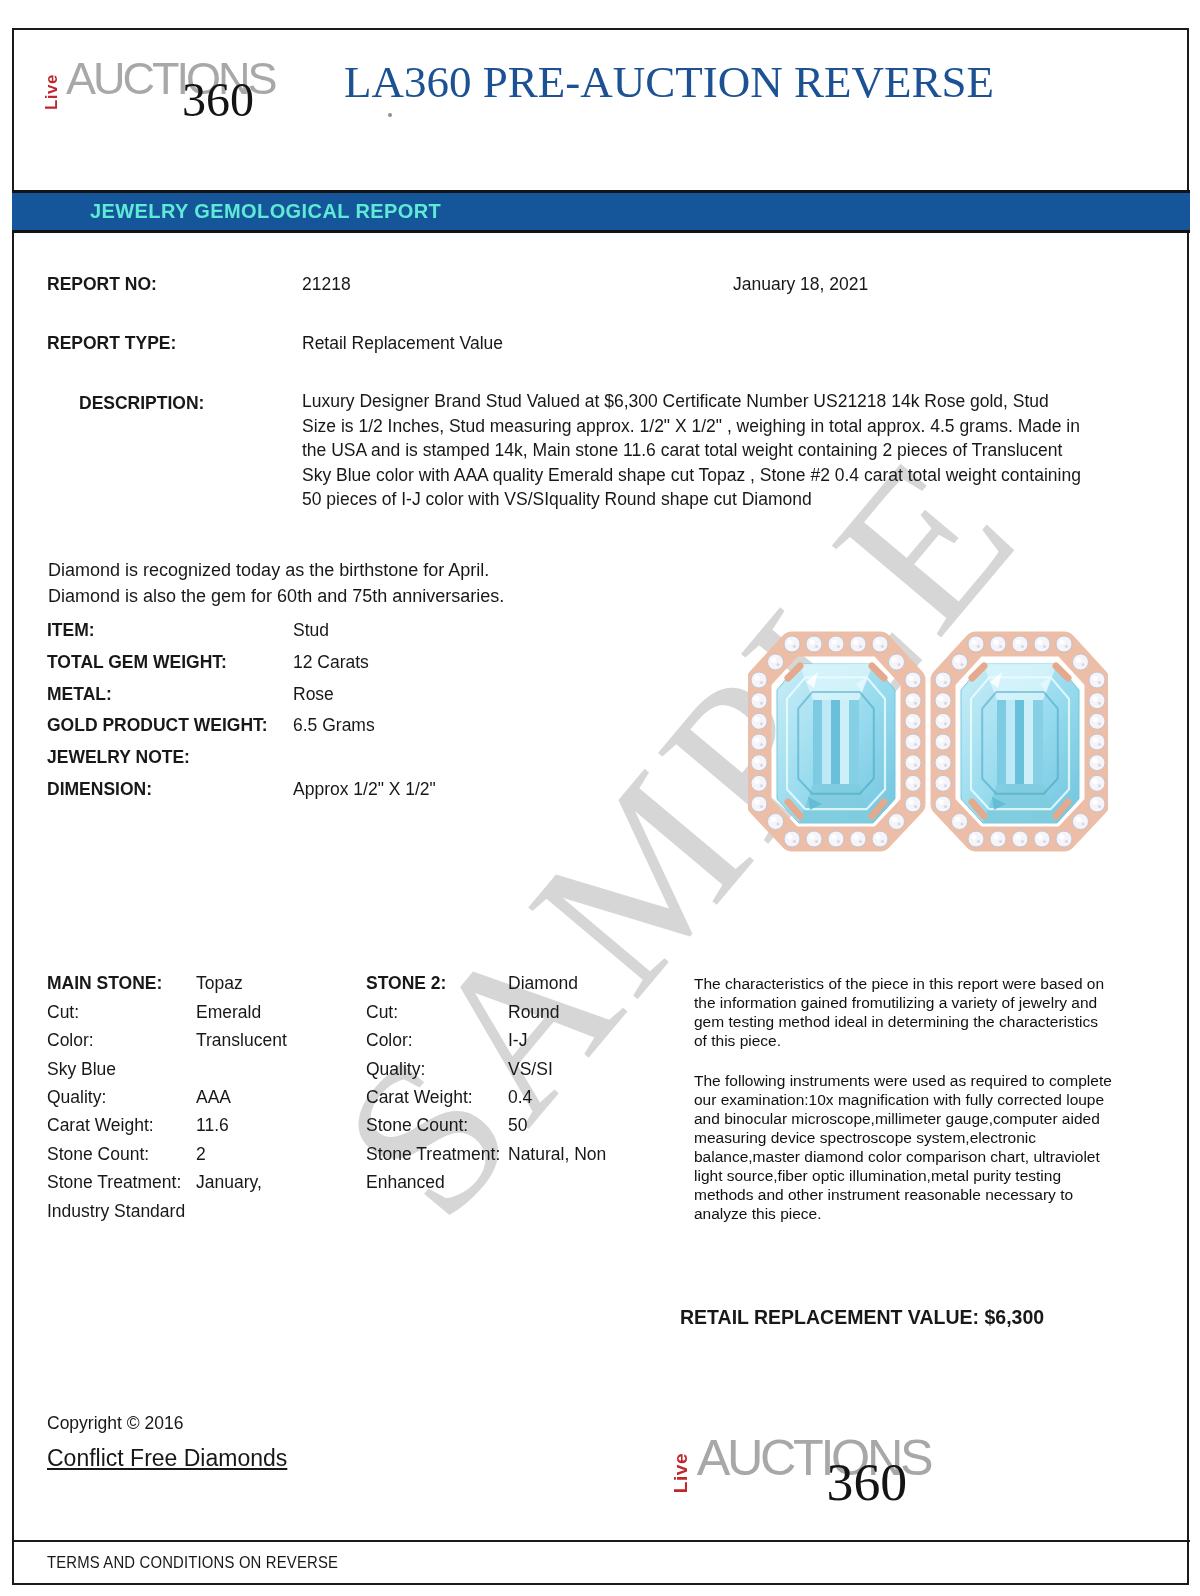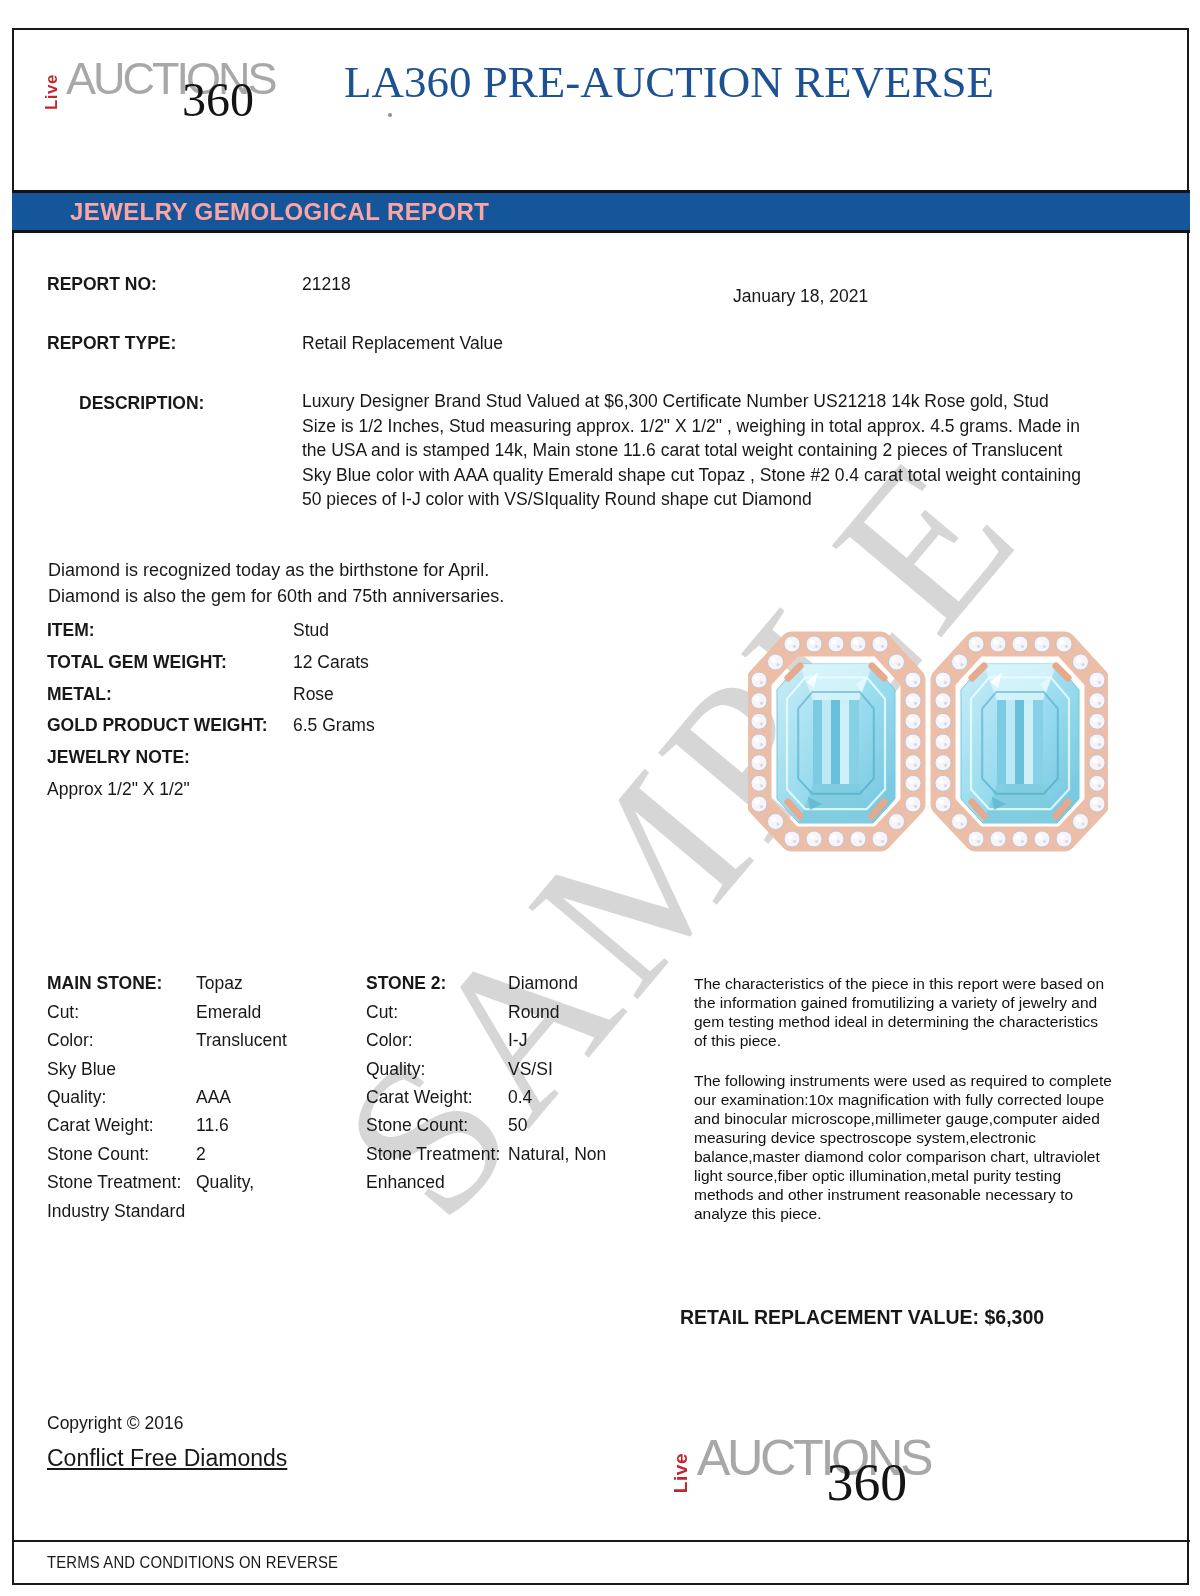--- a/index.html
+++ b/index.html
@@ -26,28 +26,28 @@
   .logo-360{position:absolute;left:138px;top:26px;font-family:"Liberation Serif",serif;
             font-size:48px;color:#141414;line-height:1;}
 
   .title{left:344px;top:56px;font-family:"Liberation Serif",serif;font-size:45px;
          color:#1c5294;white-space:nowrap;margin:0;font-weight:normal;}
   .title-dot{left:388px;top:113px;width:4px;height:4px;border-radius:50%;background:#8f8f8f;}
 
   .banner{left:12px;top:190px;width:1178px;height:37px;background:#15569b;
           border-top:3px solid #131313;border-bottom:3px solid #131313;
           display:flex;align-items:center;box-sizing:content-box;z-index:2;}
-  .banner span{color:#fca5a5;font-weight:bold;font-size:24px;letter-spacing:.4px;margin-left:58px;}
+  .banner span{color:#5eead4;font-weight:bold;font-size:20px;letter-spacing:.4px;margin-left:78px;}
 
   .lbl{font-weight:bold;}
   .fs{font-size:17.5px;}
 
   #repno-label{left:47px;top:274px;}
   #repno-value{left:302px;top:274px;}
-  #rep-date{left:733px;top:274px;margin-top:12px;}
+  #rep-date{left:733px;top:274px;}
   #reptype-label{left:47px;top:333px;}
   #reptype-value{left:302px;top:333px;}
   #desc-label{left:47px;top:393px;margin-left:32px;}
   #desc-text{left:302px;top:389px;width:782px;line-height:24.6px;}
 
   #intro1{left:48px;top:560px;font-size:18px;}
   #intro2{left:48px;top:586px;font-size:18px;}
 
   .items{left:47px;top:620px;display:grid;grid-template-columns:246px auto;
          grid-auto-rows:31.8px;font-size:17.5px;width:660px;}
@@ -111,20 +111,21 @@
     <span class="lbl">ITEM:</span>
       <span>Stud</span>
     <span class="lbl">TOTAL GEM WEIGHT:</span>
       <span>12 Carats</span>
     <span class="lbl">METAL:</span>
       <span>Rose</span>
     <span class="lbl">GOLD PRODUCT WEIGHT:</span>
       <span>6.5 Grams</span>
     <span class="lbl">JEWELRY NOTE:</span>
       <span></span>
+    <span class="lbl">DIMENSION:</span>
       <span>Approx 1/2" X 1/2"</span>
   </div>
 
   <svg class="z" id="earrings-svg" width="360" height="228" viewBox="0 0 360 228">
       <defs>
         <linearGradient id="tg" x1="0" y1="0" x2="1" y2="1">
     <stop offset="0" stop-color="#c9edf7"></stop>
           <stop offset="0.5" stop-color="#9adcef"></stop>
     <stop offset="1" stop-color="#70c4de"></stop>
         </linearGradient>
@@ -359,21 +360,21 @@
     <div class="stone-row">
         <span class="sl">Carat Weight:</span>
         <span class="sv">11.6</span>
       </div>
     <div class="stone-row">
         <span class="sl">Stone Count:</span>
         <span class="sv">2</span>
       </div>
     <div class="stone-row">
         <span class="sl">Stone Treatment:</span>
-        <span class="sv">Quality,</span>
+        <span class="sv">January,</span>
       </div>
     <div class="stone-row cont">
         <span class="sl">Industry Standard</span>
         <span class="sv"></span>
       </div>
   </div>
 
   <div class="z stone-col" id="stone2">
     <div class="stone-row hdr">
         <span class="sl">STONE 2:</span>

